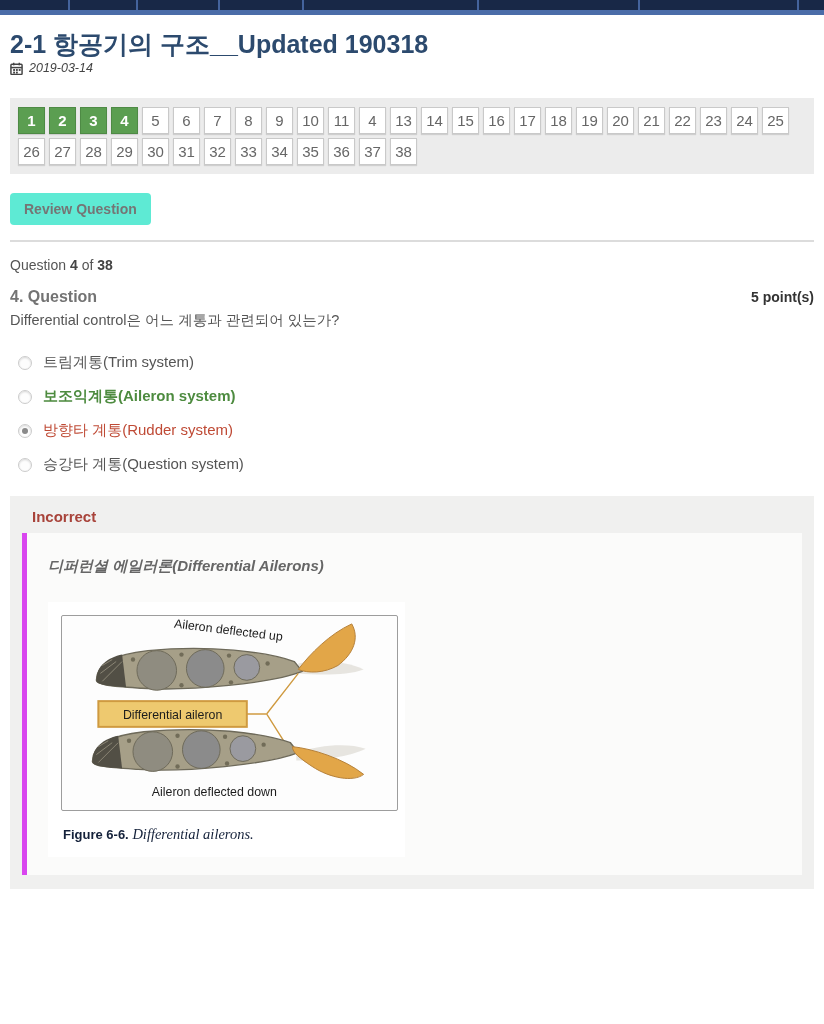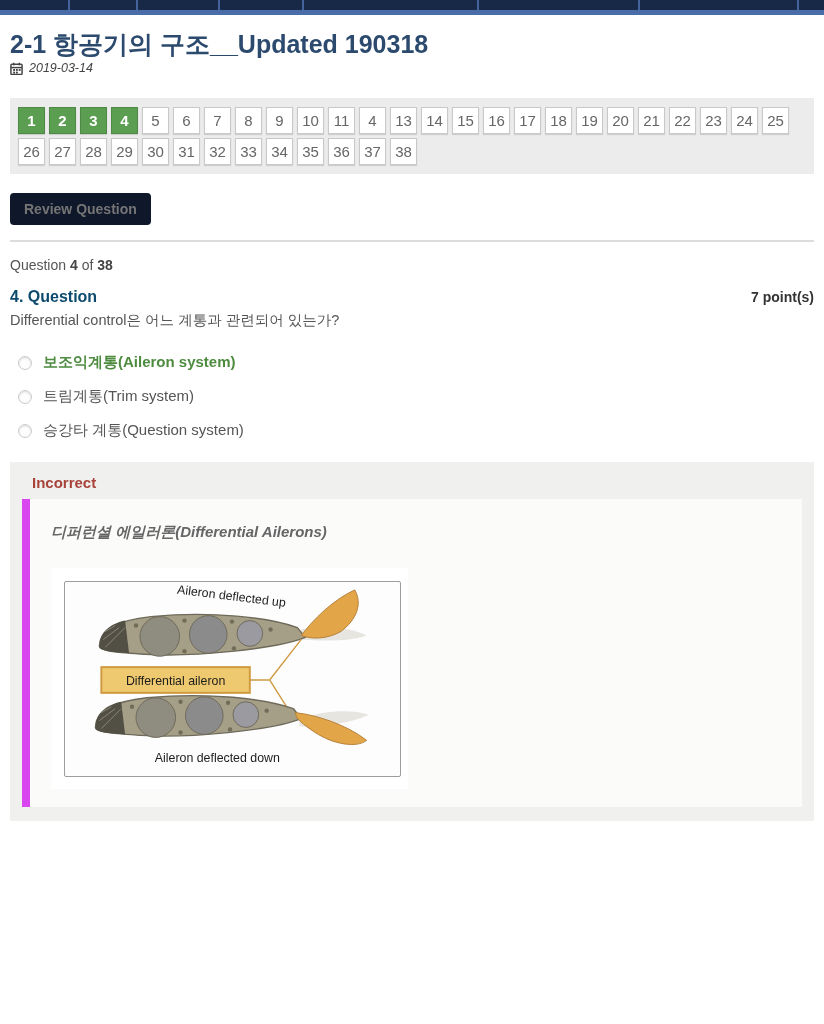--- a/index.html
+++ b/index.html
@@ -23,45 +23,45 @@
           display:flex; align-items:center; justify-content:center; font-size:15px; color:#666; cursor:pointer; }
   .qbox.answered { background:#5b9e51; border-color:#4e8a45; color:#fff; font-weight:bold; }
 
   .legend { margin-top:9px; display:flex; align-items:center; gap:26px; font-size:14px; color:#555; }
   .legend .item { display:flex; align-items:center; gap:6px; }
   .sq { width:12px; height:12px; display:inline-block; }
   .sq.green { background:#5b9e51; }
   .sq.orange { background:#e9b04c; }
 
   .toolbar { margin-top:19px; display:flex; justify-content:space-between; }
-  .gray-btn { background:#0f172a; border:none; border-radius:4px; color:#757575; font-weight:bold;
+  .gray-btn { background:#5eead4; border:none; border-radius:4px; color:#757575; font-weight:bold;
               font-size:14px; padding:8px 14px; cursor:pointer; font-family:inherit; }
 
   .divider { margin-top:15px; border-top:2px solid #dcdcdc; }
 
   .progress { margin-top:15px; font-size:14px; color:#555; }
   .progress b { color:#444; }
 
   .qheader { margin-top:15px; display:flex; justify-content:space-between; align-items:baseline; }
-  .qheader h2 { font-size:16px; font-weight:bold; color:#0c4a6e; }
+  .qheader h2 { font-size:16px; font-weight:bold; color:#737373; }
   .points { font-size:14px; font-weight:bold; color:#333; }
   .qtext { margin-top:5px; font-size:14.5px; color:#555; }
 
   ul.options { margin-top:16px; list-style:none; }
   ul.options li { display:flex; align-items:center; gap:11px; padding:7px 0 7px 8px; margin-bottom:1px; }
   .radio { width:14px; height:14px; border-radius:50%; background:#fdfdfd; border:1px solid #ccc;
            box-shadow:inset 0 1px 2px rgba(0,0,0,.15); flex:0 0 auto; position:relative; cursor:pointer; }
   .radio.checked::after { content:""; position:absolute; left:3px; top:3px; width:6px; height:6px; border-radius:50%; background:#8a8a8a; }
   .opt-label { font-size:15px; color:#555; }
   .opt-label.correct { color:#4d8b3f; font-weight:bold; }
   .opt-label.incorrect { color:#bf4a35; }
 
   .result-panel { margin-top:15px; background:#f0f0ef; padding:10px 12px 14px 12px; }
   .verdict { color:#a8433a; font-weight:bold; font-size:15px; margin:2px 0 8px 10px; }
-  .inner-box { background:#fbfbfa; border-left:8px solid #d946ef; padding:24px 26px 18px 21px; }
+  .inner-box { background:#fbfbfa; border-left:5px solid #d946ef; padding:24px 26px 18px 21px; }
   .exp-heading { font-style:italic; font-size:15px; color:#666; font-weight:bold; }
   .exp-body { margin-top:20px; font-style:italic; font-size:15px; line-height:1.75; word-break:keep-all; }
   .exp-body .hl { color:#2143c7; font-weight:bold; }
   .exp-body .rest { color:#777; }
 
   .figure-block { margin-top:26px; background:#fff; width:357px; padding:13px 10px 8px 13px; }
   .diagram { width:337px; height:196px; border:1px solid #9d9d9d; border-radius:2px; background:#fdfdfd; }
   .fig-caption { margin:11px 0 6px 2px; font-size:13px; color:#14213a; }
   .fig-caption .cap-b { font-weight:bold; font-family:"Liberation Sans",sans-serif; }
   .fig-caption .cap-i { font-style:italic; font-family:"Liberation Serif","DejaVu Serif",serif; font-size:14.5px; }
@@ -153,32 +153,36 @@
 
   <div class="divider"></div>
 
   <div class="progress">
     <span>Question</span> <b>4</b>
     <span>of</span> <b>38</b>
   </div>
 
   <div class="qheader">
     <h2>4. Question</h2>
-    <span class="points">7 point(s)</span>
+    <span class="points">5 point(s)</span>
   </div>
   <div class="qtext">Differential control은 어느 계통과 관련되어 있는가?</div>
 
   <ul class="options">
+      <li>
+        <span class="radio"></span>
+        <span class="opt-label normal">트림계통(Trim system)</span>
+      </li>
       <li>
         <span class="radio"></span>
         <span class="opt-label correct">보조익계통(Aileron system)</span>
       </li>
       <li>
-        <span class="radio"></span>
-        <span class="opt-label normal">트림계통(Trim system)</span>
+        <span class="radio checked"></span>
+        <span class="opt-label incorrect">방향타 계통(Rudder system)</span>
       </li>
       <li>
         <span class="radio"></span>
         <span class="opt-label normal">승강타 계통(Question system)</span>
       </li>
     </ul>
 
   <div class="result-panel">
     <div class="verdict">Incorrect</div>
 
@@ -226,18 +230,21 @@
               <circle cx="116" cy="121" r="2.2" fill="#716c58"></circle>
             <circle cx="164" cy="122" r="2.2" fill="#716c58"></circle>
               <circle cx="203" cy="130" r="2.2" fill="#716c58"></circle>
             <circle cx="116" cy="152" r="2.2" fill="#716c58"></circle>
               <circle cx="166" cy="149" r="2.2" fill="#716c58"></circle>
             <path d="M232,132 C252,134 284,144 304,160 C294,168 270,164 252,152 C240,144 232,138 232,132 Z" fill="#e2a648" stroke="#b5813a" stroke-width="1"></path>
           </g>
 
           <text x="90" y="182" font-size="12.5" fill="#1c1c1c">Aileron deflected down</text>
         </svg>
+        <div class="fig-caption">
+          <span class="cap-b">Figure 6-6.</span><span class="cap-i"> Differential ailerons.</span>
+        </div>
       </div>
     </div>
 
   </div>
 
 </div>
 
 </body></html>

